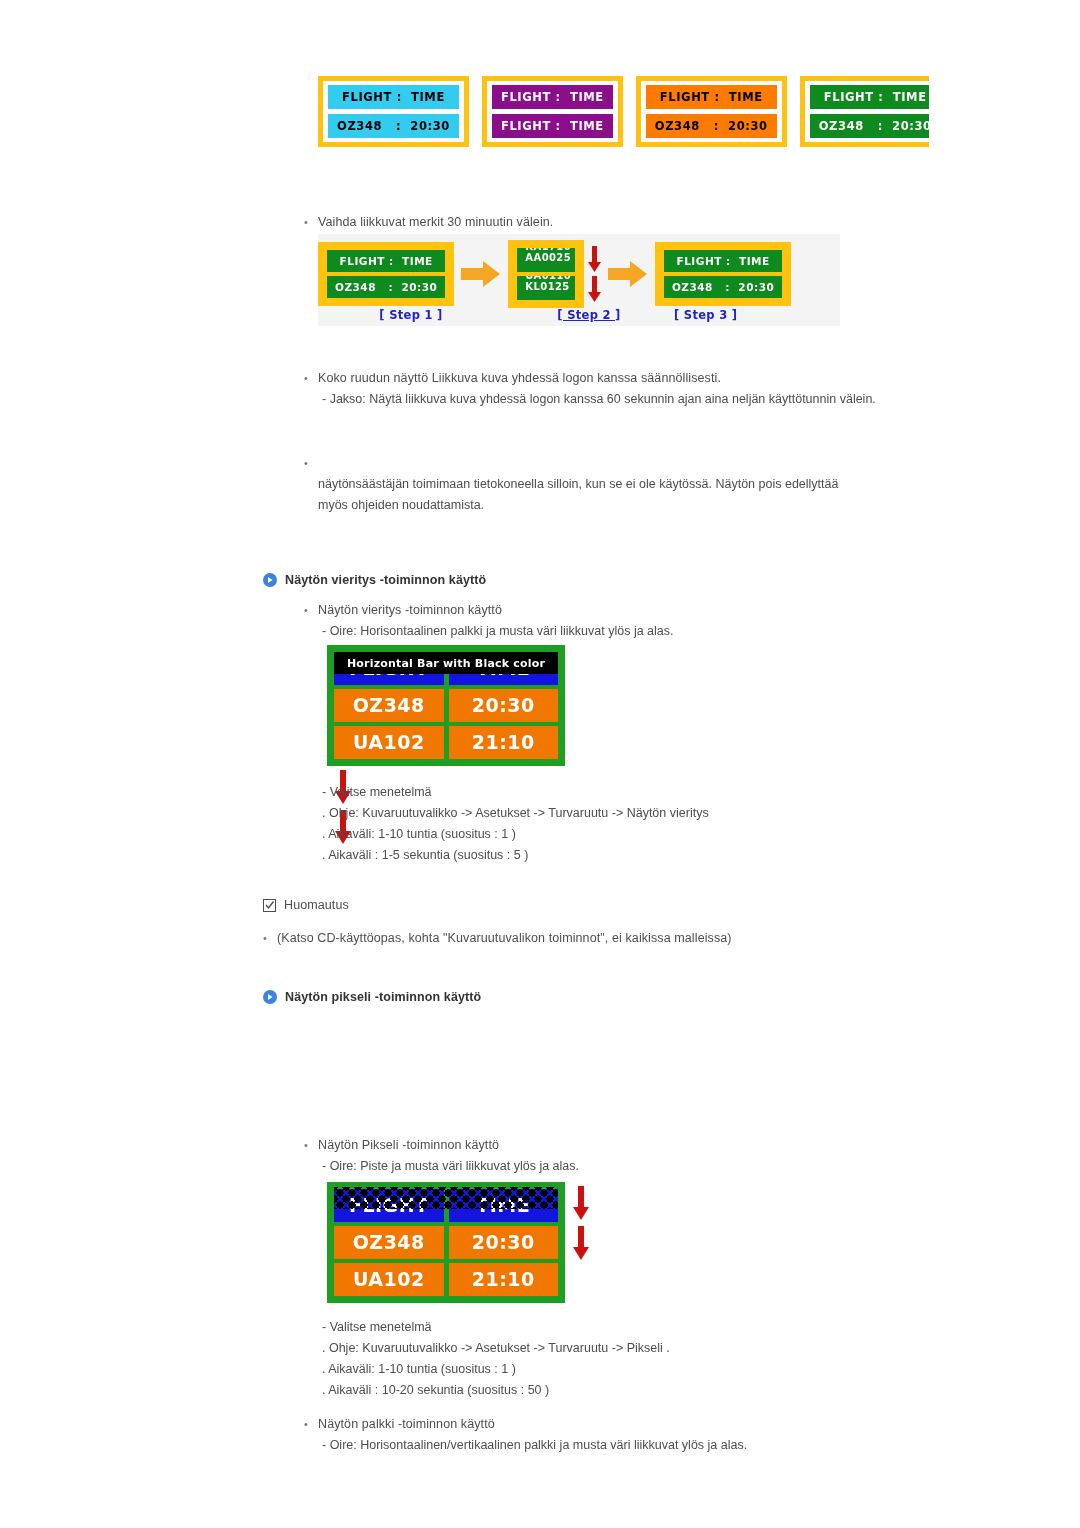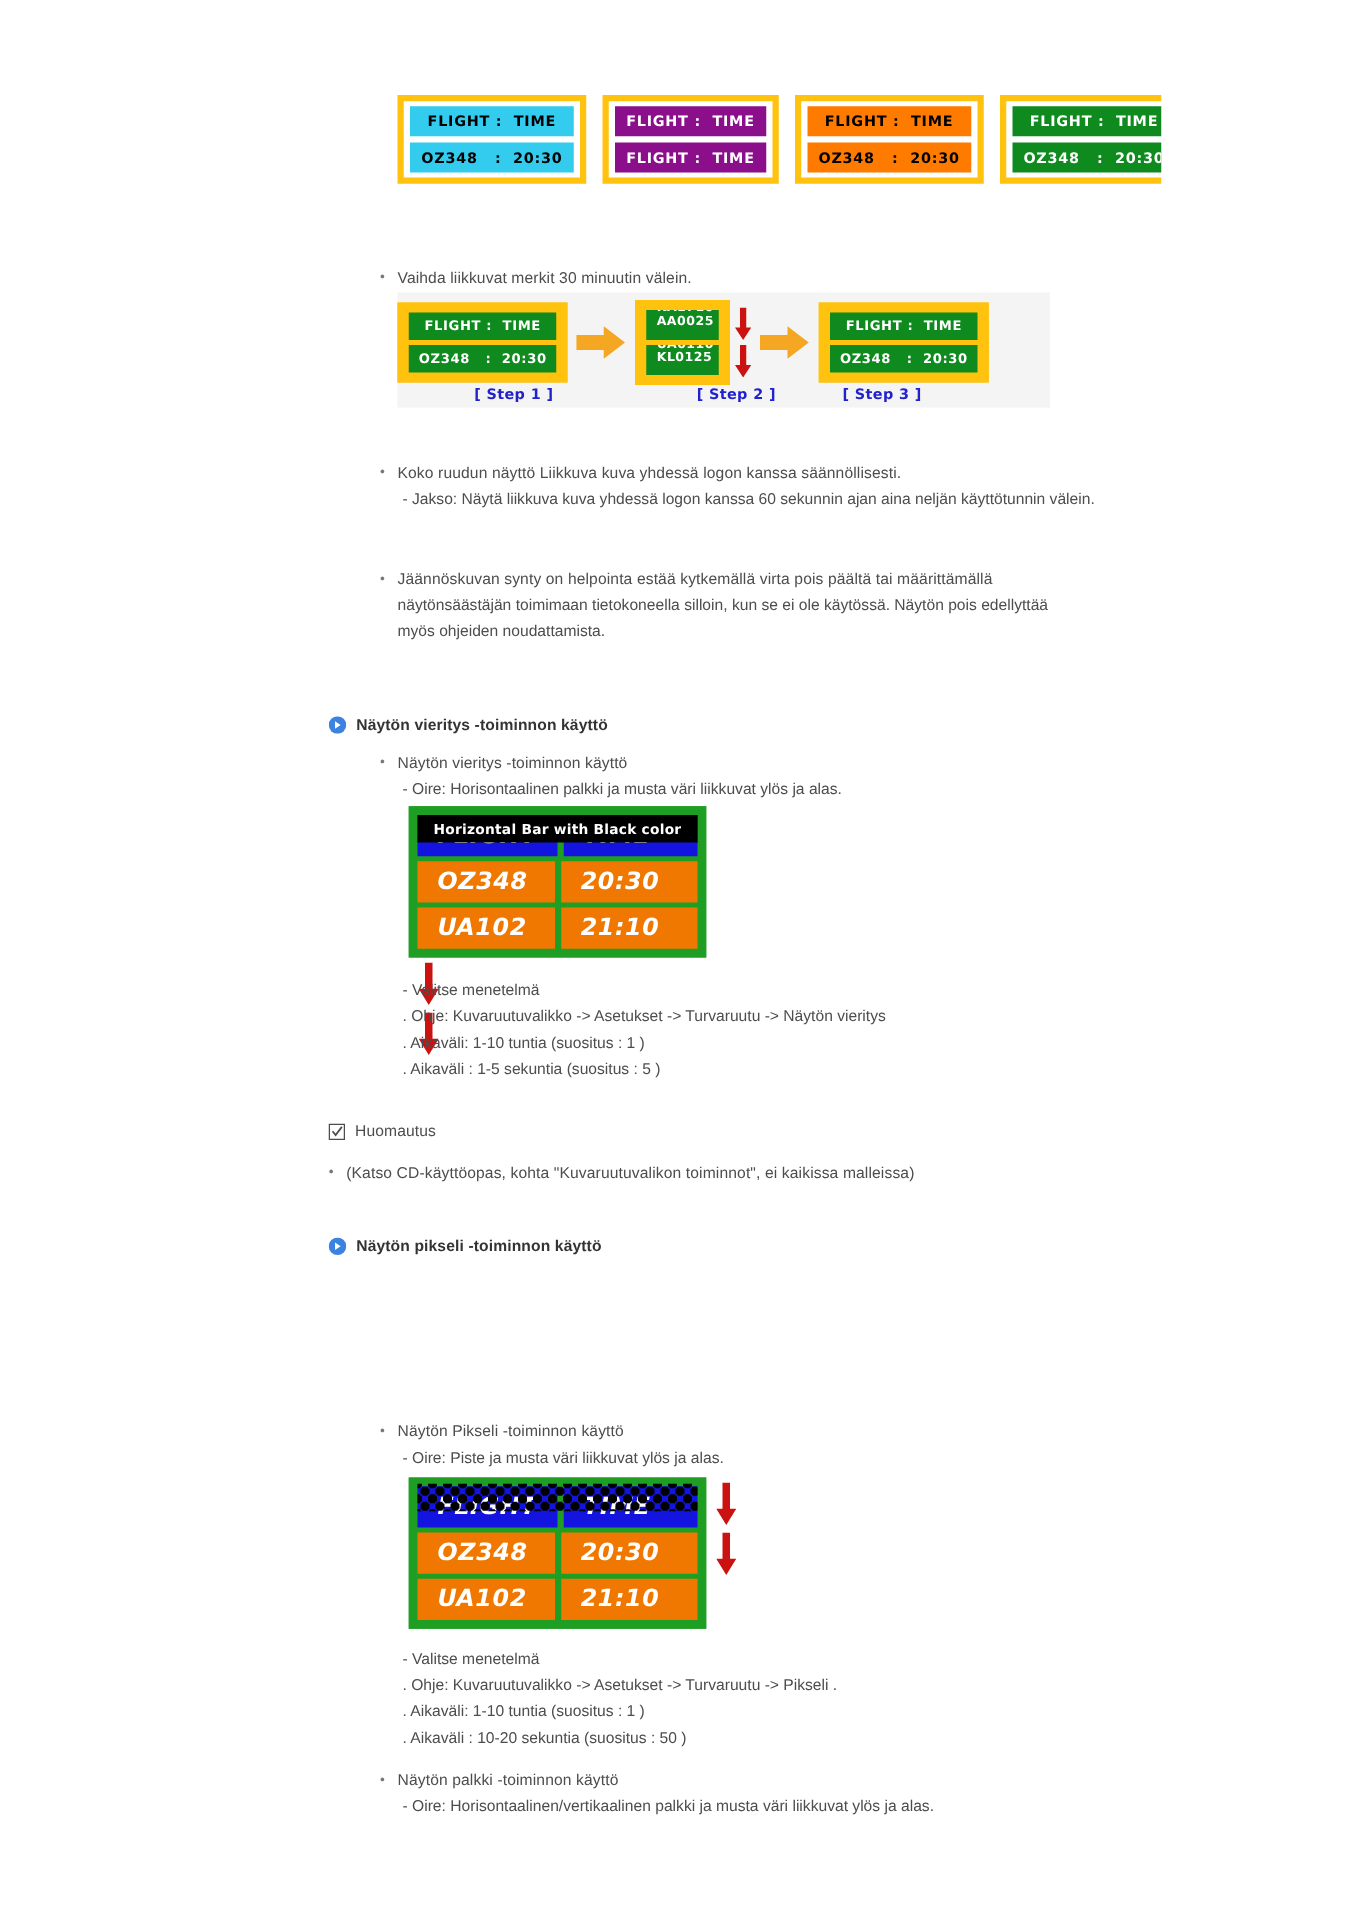--- a/index.html
+++ b/index.html
@@ -54,22 +54,22 @@
 
   
   .disp-wrap { position: relative; display: flex; align-items: flex-start; }
   .disp {
     border: 4px solid #1E9E22; background: #1E9E22;
     padding: 3px; display: flex; flex-direction: column; gap: 4px; position: relative;
     width: 238px;
   }
   .disp .line { display: flex; gap: 5px; }
   .disp .cell {
-    flex: 1; font-family: "DejaVu Sans", sans-serif;
-    font-weight: bold; font-size: 19px; color: #fff; padding: 5px 16px 6px; letter-spacing: .5px; font-style: italic;
+    flex: 1; text-align: center; font-family: "DejaVu Sans", sans-serif;
+    font-weight: bold; font-size: 19px; color: #fff; padding: 5px 4px 6px; letter-spacing: .5px;
   }
   .disp .line.head .cell { background: #1414E0; }
   .disp .line.body .cell { background: #F07800; }
   .blackbar {
     position: absolute; left: 3px; top: 3px; right: 3px; height: 22px;
     background: #000; color: #fff; font-size: 11px; font-weight: bold;
     display: flex; align-items: center; justify-content: center;
     font-family: "DejaVu Sans", sans-serif; z-index: 3; letter-spacing: .2px;
   }
   .dotband {
@@ -159,37 +159,36 @@
       </div>
 
       <div class="board-sm">
         <div class="row">FLIGHT :  TIME</div>
         <div class="row">OZ348   :  20:30</div>
       </div>
     </div>
 
     <div class="step-labels">
       <div class="step-label" style="width:186px; text-align:center;">[  Step 1  ]</div>
-      <div class="step-label" style="width:170px; text-align:center;">[  Step 2  ]</div>
+      <div class="step-label" style="width:170px; text-align:center;text-decoration:underline;">[  Step 2  ]</div>
       <div class="step-label" style="width:166px; text-align:left;">[  Step 3  ]</div>
     </div>
   </div>
 
   <div style="position:absolute; left:304px; top:368px; width:660px;">
     <div class="bullet-row">
       <div class="dot">•</div>
       <div class="txt">Koko ruudun näyttö Liikkuva kuva yhdessä logon kanssa säännöllisesti.</div>
     </div>
     <div class="sub-line" style="padding-left:18px;">- Jakso: Näytä liikkuva kuva yhdessä logon kanssa 60 sekunnin ajan aina neljän käyttötunnin välein.</div>
   </div>
 
   <div style="position:absolute; left:304px; top:453px; width:600px;">
     <div class="bullet-row">
       <div class="dot">•</div>
-      <div class="txt">Jäännöskuvan synty on helpointa estää kytkemällä virta pois päältä tai määrittämällä</div>
     </div>
     <div class="sub-line" style="padding-left:14px;">näytönsäästäjän toimimaan tietokoneella silloin, kun se ei ole käytössä. Näytön pois edellyttää</div>
     <div class="sub-line" style="padding-left:14px;">myös ohjeiden noudattamista.</div>
   </div>
 
   <div class="sec-head" style="position:absolute; left:263px; top:573px;">
     <div class="arrow-circle">
       <svg width="14" height="14" viewBox="0 0 14 14">
         <circle cx="7" cy="7" r="7" fill="#3C82E0"></circle>
         <path d="M5 4 L9.5 7 L5 10 Z" fill="#ffffff"></path>

